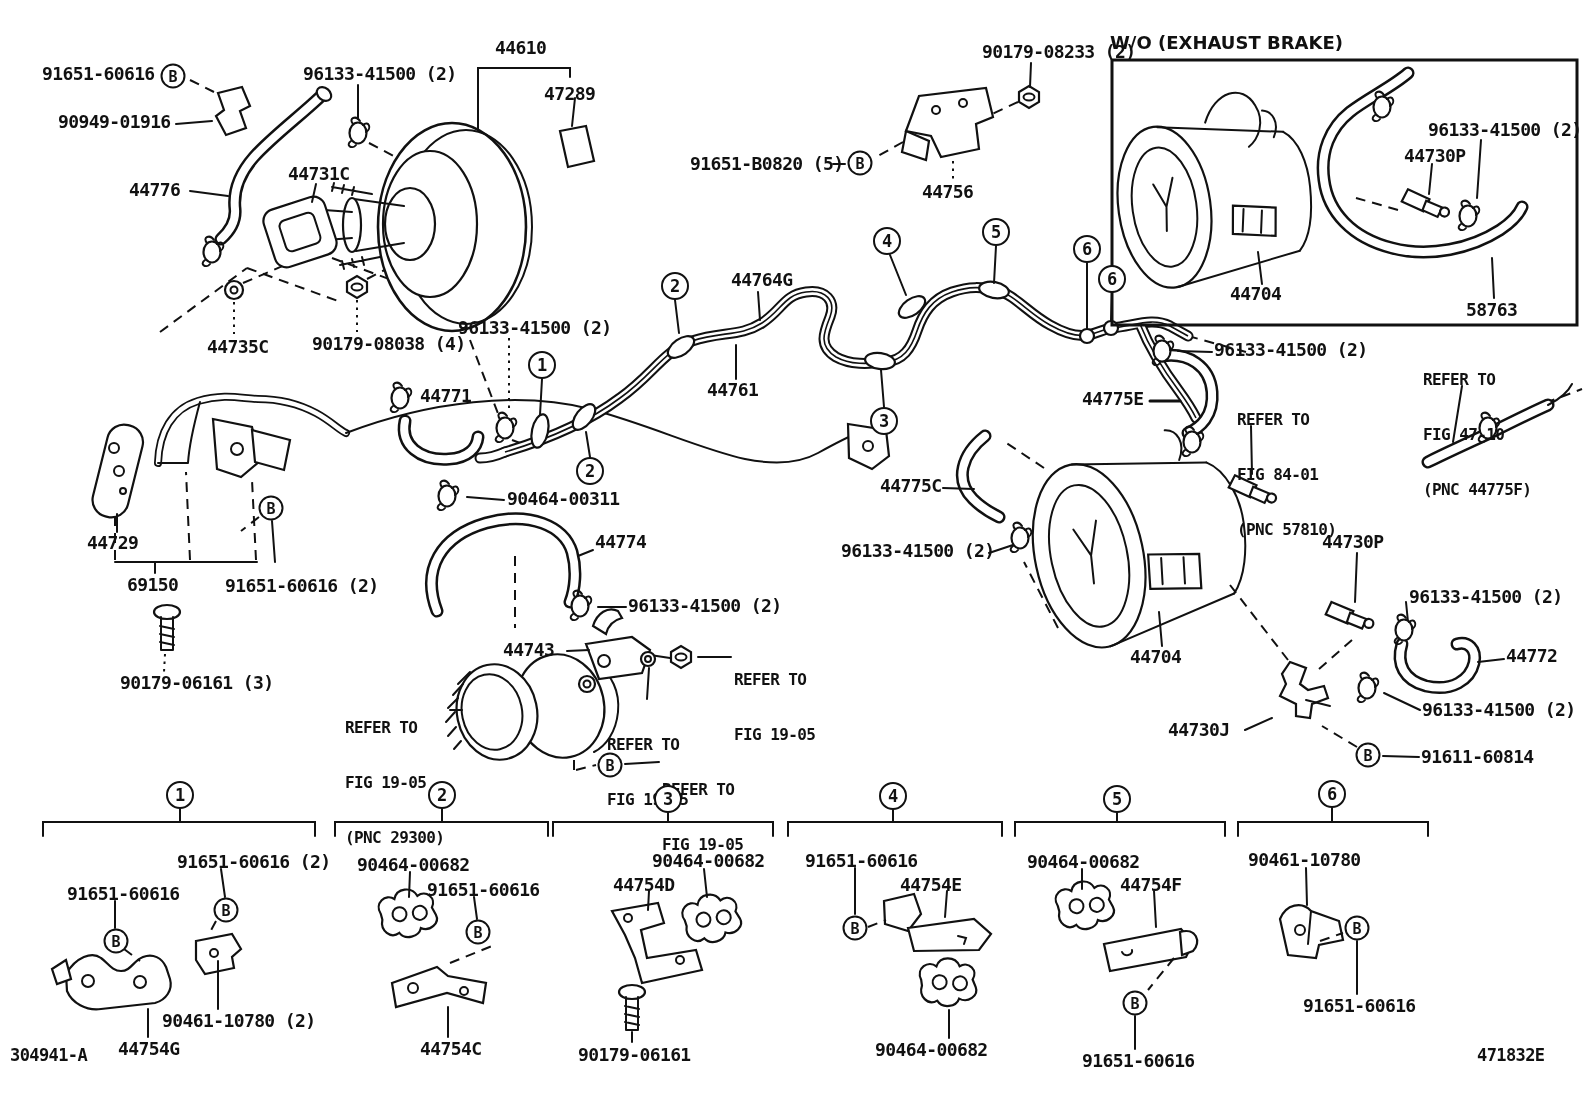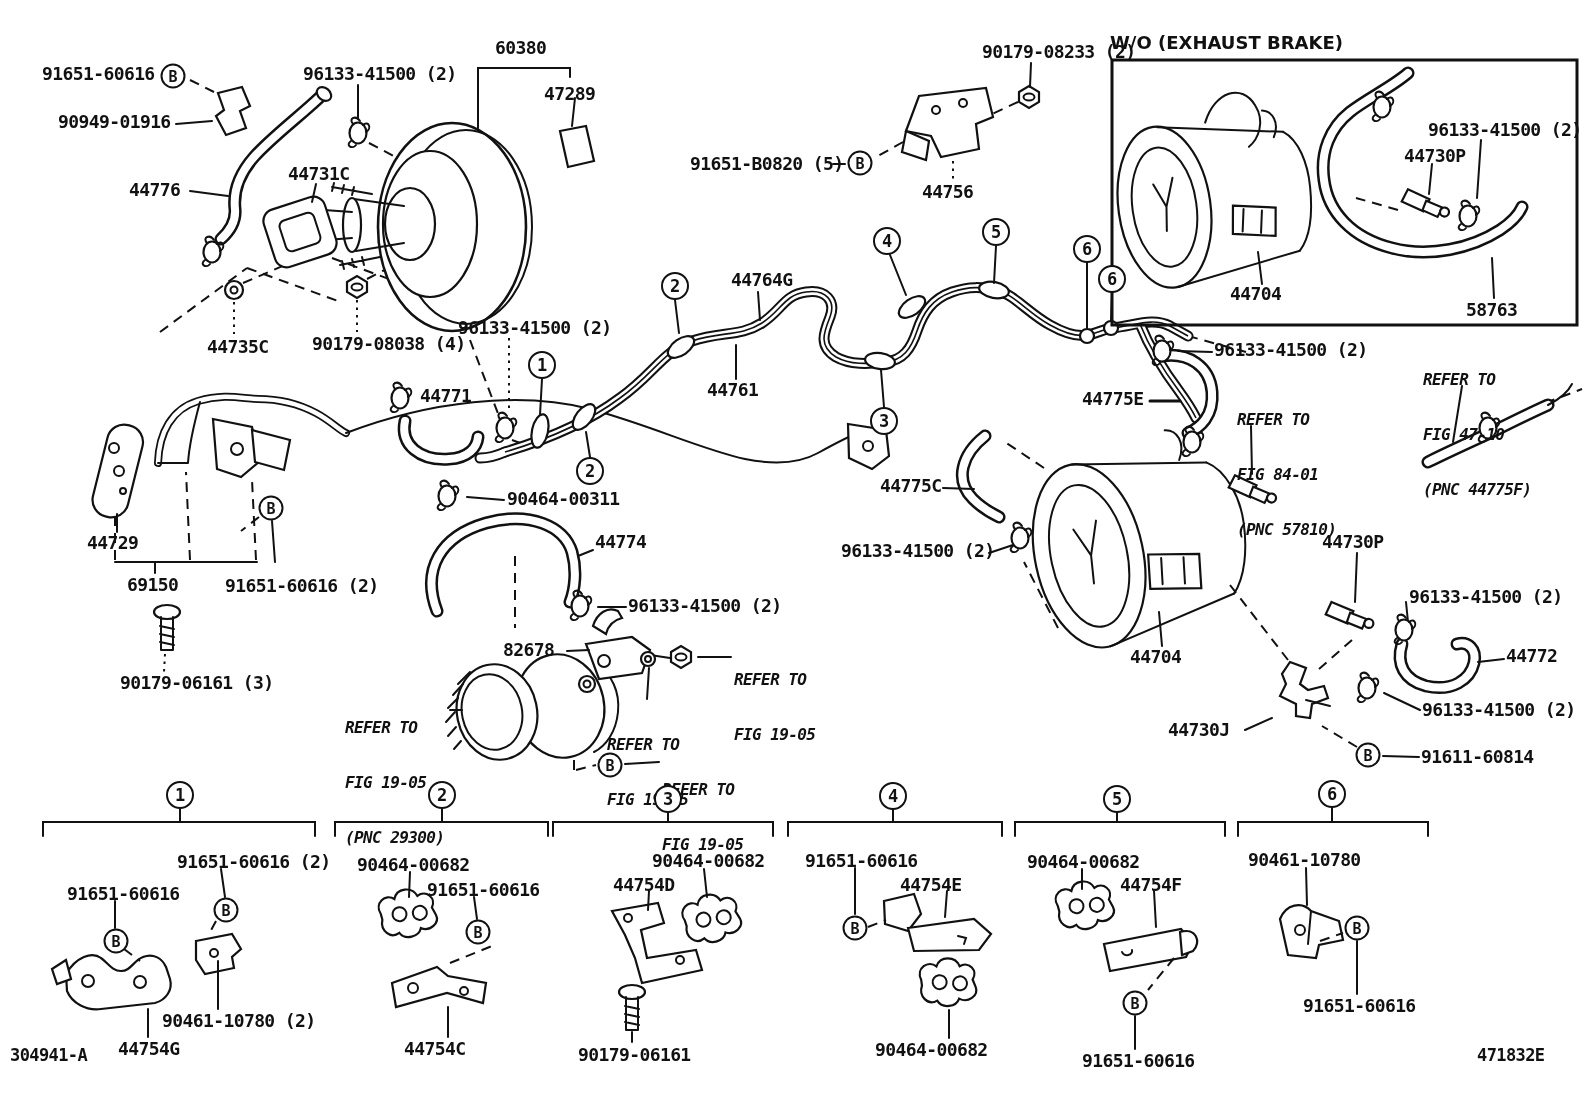--- a/index.html
+++ b/index.html
@@ -15,21 +15,21 @@
   .box {fill:none;stroke:#111;stroke-width:3;}
   .t-o {stroke:#111;stroke-width:13;fill:none;stroke-linecap:round;}
   .t-i {stroke:#fff;stroke-width:8;fill:none;stroke-linecap:round;}
   .p-o {stroke:#111;stroke-width:11;fill:none;stroke-linecap:round;}
   .p-i {stroke:#fff;stroke-width:7;fill:none;stroke-linecap:round;}
   .p-c {stroke:#111;stroke-width:1.6;fill:none;}
   .r-o {stroke:#111;stroke-width:8;fill:none;stroke-linecap:round;}
   .r-i {stroke:#fff;stroke-width:4.5;fill:none;stroke-linecap:round;}
   .pn{position:absolute;font-weight:bold;font-size:18px;letter-spacing:-0.6px;
       white-space:pre;line-height:1.15;}
-  .pn.sm{font-size:16px;font-style:italic;}
+  .pn.sm{font-size:16px;}
   .pn.wo{font-family:"DejaVu Sans",sans-serif;font-size:18px;letter-spacing:0;}
   .pn.code{font-size:17px;}
   .circ{position:absolute;width:28px;height:28px;border:2.6px solid #111;border-radius:50%;
         display:flex;align-items:center;justify-content:center;font-weight:bold;font-size:17px;
         background:#fff;box-sizing:border-box;transform:translate(-50%,-50%);}
   .bcirc{width:25px;height:25px;font-size:15px;}
 </style>
 </head>
 <body>
 
@@ -346,21 +346,21 @@
   </g>
   <path class="ln" d="M1306,868 L1307,905 M1357,941 L1357,994"></path>
   <path class="dsh" d="M1320,941 L1343,933"></path>
 </svg>
 
 <div class="pn" style="left:42px;top:64px">91651-60616</div>
 <div class="pn" style="left:58px;top:112px">90949-01916</div>
 <div class="pn" style="left:129px;top:180px">44776</div>
 <div class="pn" style="left:288px;top:164px">44731C</div>
 <div class="pn" style="left:303px;top:64px">96133-41500 (2)</div>
-<div class="pn" style="left:495px;top:38px">60380</div>
+<div class="pn" style="left:495px;top:38px">44610</div>
 <div class="pn" style="left:544px;top:84px">47289</div>
 <div class="pn" style="left:982px;top:42px">90179-08233 (2)</div>
 <div class="pn wo" style="left:1110px;top:33px">W/O (EXHAUST BRAKE)</div>
 <div class="pn" style="left:1428px;top:120px">96133-41500 (2)</div>
 <div class="pn" style="left:1404px;top:146px">44730P</div>
 <div class="pn" style="left:1230px;top:284px">44704</div>
 <div class="pn" style="left:1466px;top:300px">58763</div>
 <div class="pn" style="left:690px;top:154px">91651-B0820 (5)</div>
 <div class="pn" style="left:922px;top:182px">44756</div>
 <div class="pn" style="left:207px;top:337px">44735C</div>
@@ -369,21 +369,21 @@
 <div class="pn" style="left:420px;top:386px">44771</div>
 <div class="pn" style="left:731px;top:270px">44764G</div>
 <div class="pn" style="left:707px;top:380px">44761</div>
 <div class="pn" style="left:1214px;top:340px">96133-41500 (2)</div>
 <div class="pn" style="left:1082px;top:389px">44775E</div>
 <div class="pn" style="left:880px;top:476px">44775C</div>
 <div class="pn" style="left:841px;top:541px">96133-41500 (2)</div>
 <div class="pn" style="left:507px;top:489px">90464-00311</div>
 <div class="pn" style="left:595px;top:532px">44774</div>
 <div class="pn" style="left:628px;top:596px">96133-41500 (2)</div>
-<div class="pn" style="left:503px;top:640px">82678</div>
+<div class="pn" style="left:503px;top:640px">44743</div>
 <div class="pn" style="left:87px;top:533px">44729</div>
 <div class="pn" style="left:127px;top:575px">69150</div>
 <div class="pn" style="left:225px;top:576px">91651-60616 (2)</div>
 <div class="pn" style="left:120px;top:673px">90179-06161 (3)</div>
 <div class="pn" style="left:1130px;top:647px">44704</div>
 <div class="pn" style="left:1322px;top:532px">44730P</div>
 <div class="pn" style="left:1409px;top:587px">96133-41500 (2)</div>
 <div class="pn" style="left:1506px;top:646px">44772</div>
 <div class="pn" style="left:1422px;top:700px">96133-41500 (2)</div>
 <div class="pn" style="left:1168px;top:720px">44730J</div>
@@ -416,21 +416,21 @@
   <div>REFER TO</div>
   <div>FIG 19-05</div>
 </div>
 
 <div class="pn" style="left:177px;top:852px">91651-60616 (2)</div>
 <div class="pn" style="left:67px;top:884px">91651-60616</div>
 <div class="pn" style="left:162px;top:1011px">90461-10780 (2)</div>
 <div class="pn" style="left:118px;top:1039px">44754G</div>
 <div class="pn" style="left:357px;top:855px">90464-00682</div>
 <div class="pn" style="left:427px;top:880px">91651-60616</div>
-<div class="pn" style="left:404px;top:1039px">44754C</div>
+<div class="pn" style="left:420px;top:1039px">44754C</div>
 <div class="pn" style="left:652px;top:851px">90464-00682</div>
 <div class="pn" style="left:613px;top:875px">44754D</div>
 <div class="pn" style="left:578px;top:1045px">90179-06161</div>
 <div class="pn" style="left:805px;top:851px">91651-60616</div>
 <div class="pn" style="left:900px;top:875px">44754E</div>
 <div class="pn" style="left:875px;top:1040px">90464-00682</div>
 <div class="pn" style="left:1027px;top:852px">90464-00682</div>
 <div class="pn" style="left:1120px;top:875px">44754F</div>
 <div class="pn" style="left:1082px;top:1051px">91651-60616</div>
 <div class="pn" style="left:1248px;top:850px">90461-10780</div>

